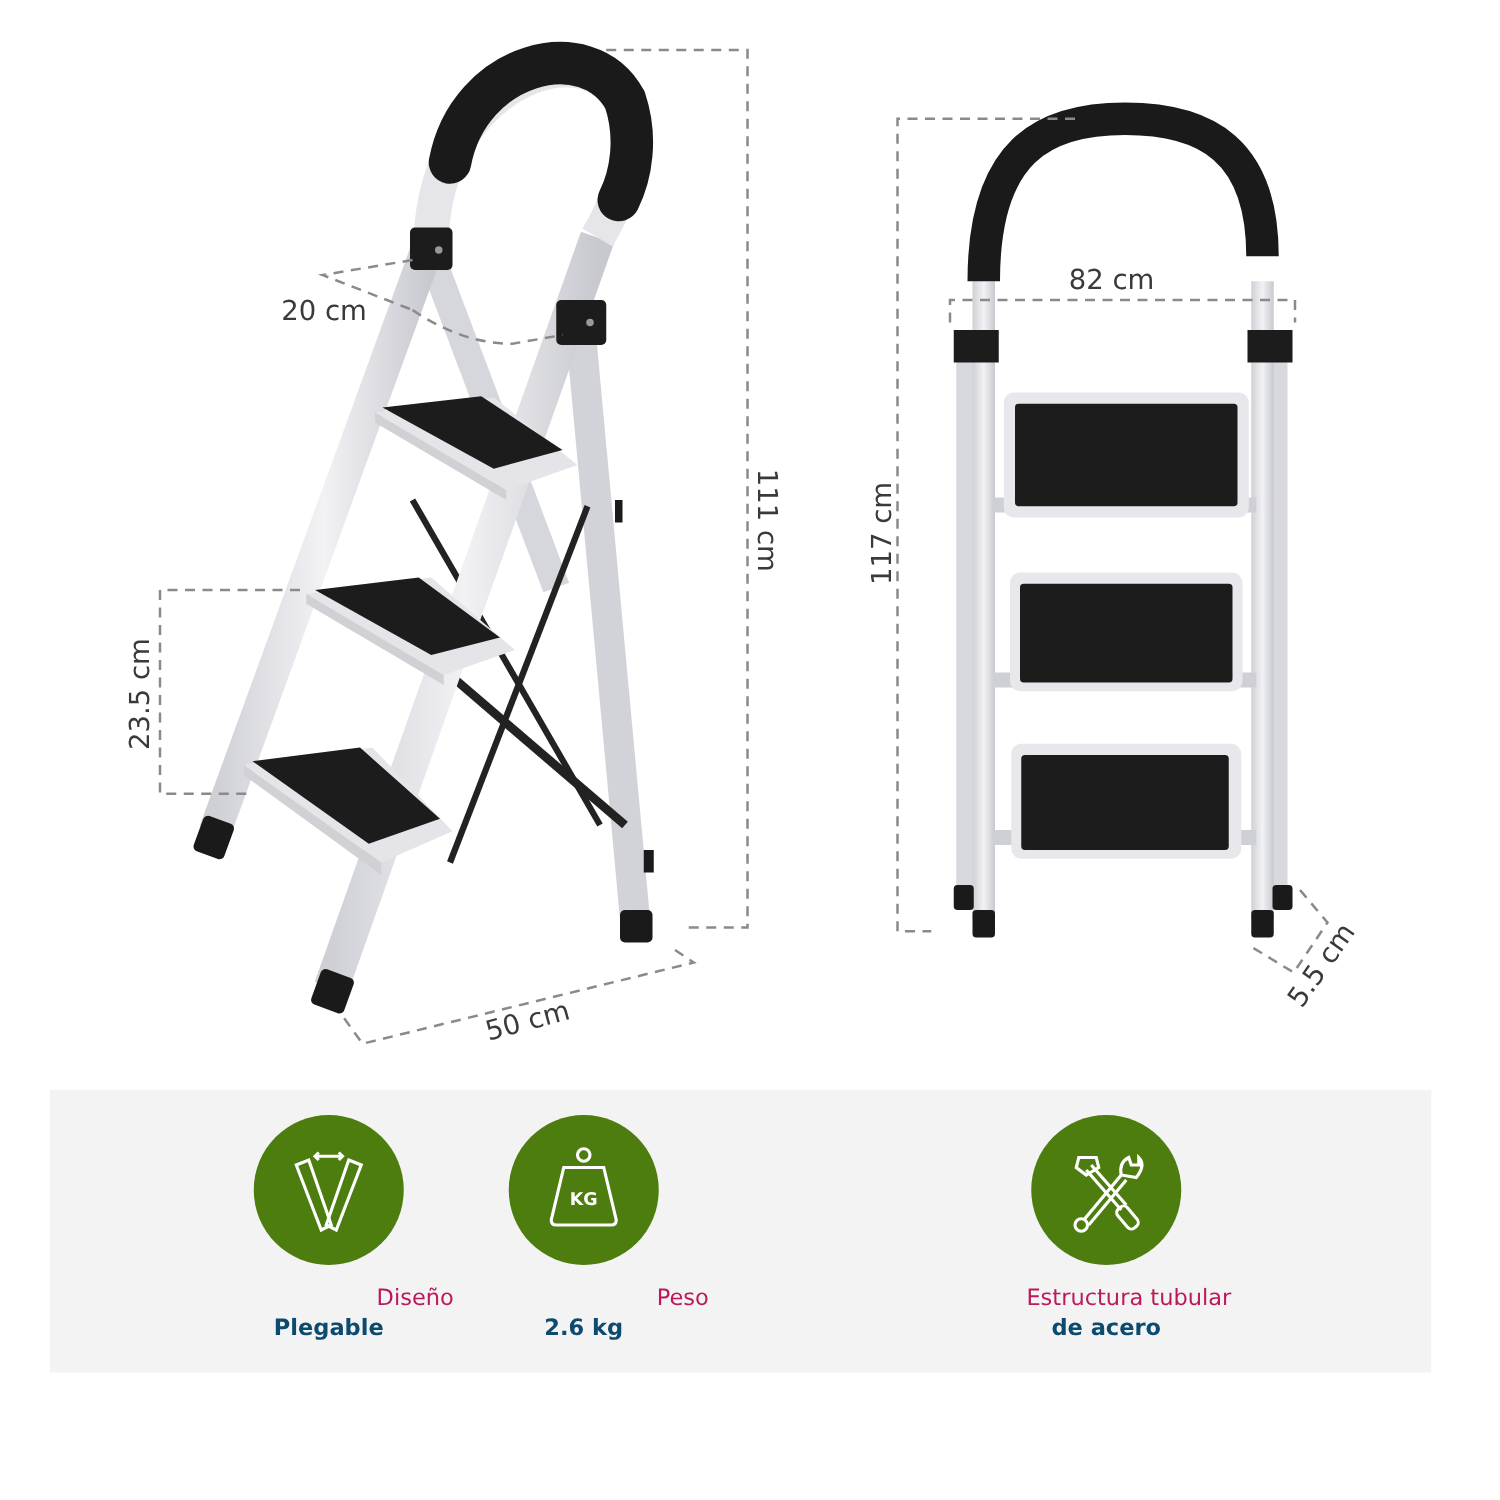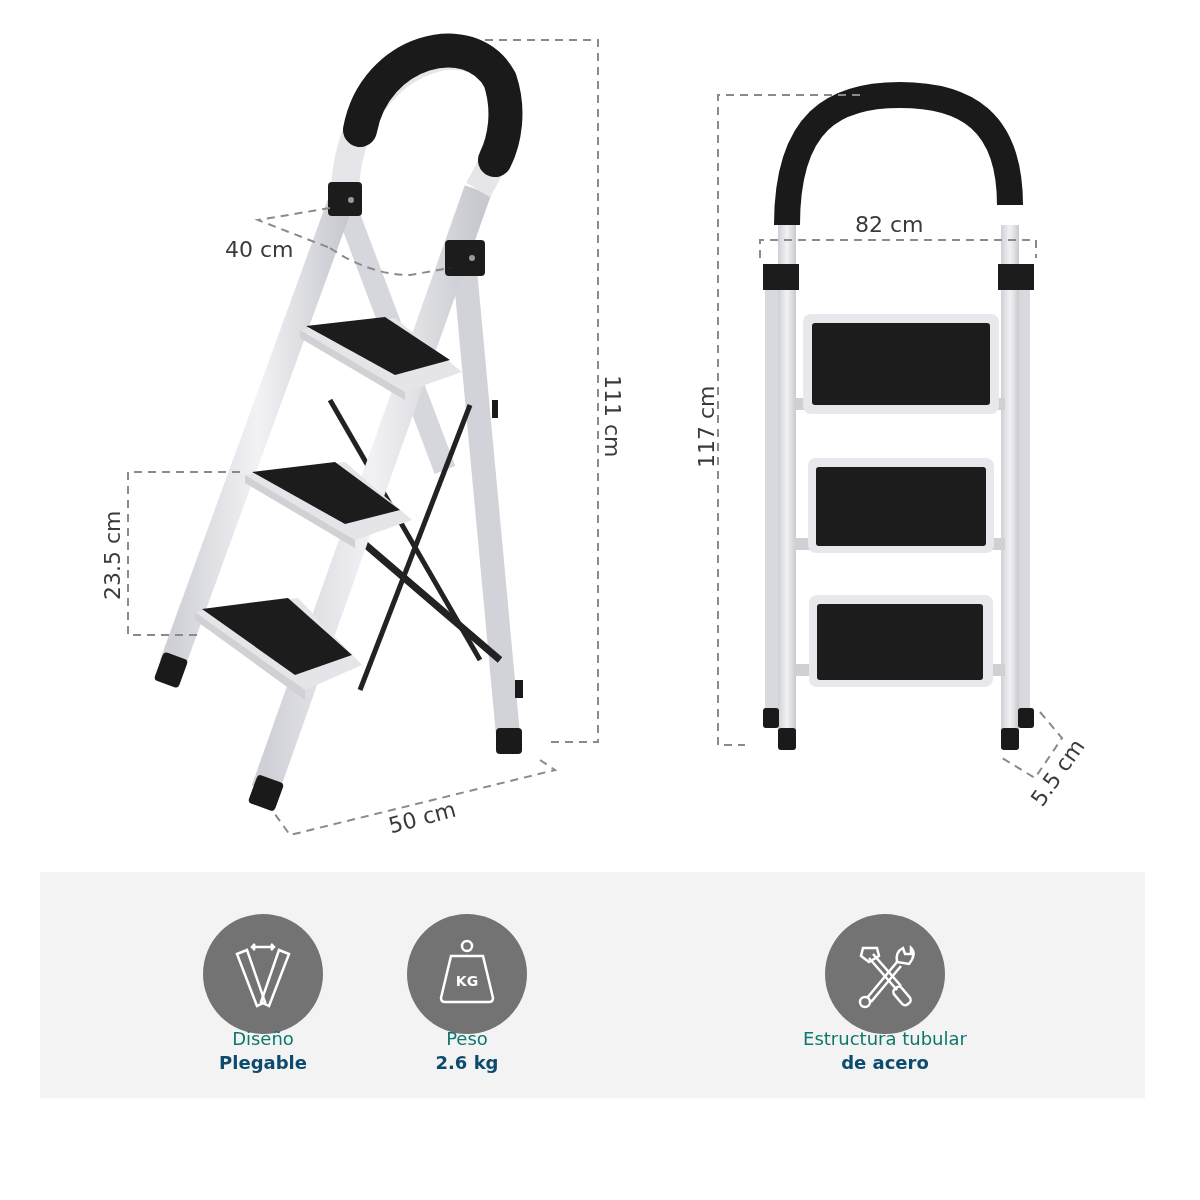--- a/index.html
+++ b/index.html
@@ -1,23 +1,23 @@
 <!DOCTYPE html>
 <html><head>
 <meta charset="utf-8">
 <style>
   html, body { margin:0; padding:0; background:#ffffff; }
   body { width:1200px; height:1200px; position:relative; overflow:hidden; font-family:"Liberation Sans", "DejaVu Sans", sans-serif; }
   .illustration { position:absolute; left:0; top:0; width:1200px; height:870px; }
   .dim-label { position:absolute; font-family:"DejaVu Sans", sans-serif; font-size:22px; color:#3a3a3a; white-space:nowrap; }
   .features { position:absolute; left:40px; top:872px; width:1105px; height:226px; background:#f3f3f3; }
   .feature { position:absolute; top:0; width:200px; height:226px; text-align:center; }
-  .feature .circle { position:absolute; left:40px; top:42px; width:120px; height:120px; border-radius:50%; background:#737373; }
+  .feature .circle { position:absolute; left:40px; top:20px; width:120px; height:120px; border-radius:50%; background:#4d7c0f; }
   .feature .circle svg { position:absolute; left:0; top:0; width:120px; height:120px; }
-  .feature .line1 { position:absolute; left:0; right:0; top:156px; font-family:"DejaVu Sans", sans-serif; font-size:18px; color:#0f766e; }
+  .feature .line1 { position:absolute; left:0; right:0; top:156px; font-family:"DejaVu Sans", sans-serif; font-size:18px; color:#be185d;text-align:right; }
   .feature .line2 { position:absolute; left:0; right:0; top:180px; font-family:"DejaVu Sans", sans-serif; font-size:18px; font-weight:bold; color:#0c4a6e; }
 </style>
 </head>
 <body>
 
 <div class="illustration">
   <svg width="1200" height="870" viewBox="0 0 1200 870">
     <defs>
       <linearGradient id="tube" x1="0" x2="1" y1="0" y2="0">
         <stop offset="0" stop-color="#cfd0d6"></stop>
@@ -108,21 +108,21 @@
     </g>
 
     <g fill="none" stroke="#8a8a8a" stroke-width="2" stroke-dasharray="8,6">
       <polyline points="860,95 718,95 718,745 745,745"></polyline>
       <polyline points="760,258 760,240 1036,240 1036,258"></polyline>
       <polyline points="1040,712 1062,738 1035,778 1002,758"></polyline>
     </g>
   </svg>
 
   
-  <div class="dim-label" style="left:225px; top:237px;">40 cm</div>
+  <div class="dim-label" style="left:225px; top:237px;">20 cm</div>
   <div class="dim-label" style="left:570px; top:375px; transform:rotate(90deg); transform-origin:left top; left:625px;">111 cm</div>
   <div class="dim-label" style="left:100px; top:600px; transform:rotate(-90deg); transform-origin:left top;">23.5 cm</div>
   <div class="dim-label" style="left:388px; top:805px; transform:rotate(-15deg);">50 cm</div>
   <div class="dim-label" style="left:855px; top:212px;">82 cm</div>
   <div class="dim-label" style="left:694px; top:468px; transform:rotate(-90deg); transform-origin:left top;">117 cm</div>
   <div class="dim-label" style="left:1020px; top:760px; transform:rotate(-55deg);">5.5 cm</div>
 </div>
 
 <div class="features">
 

